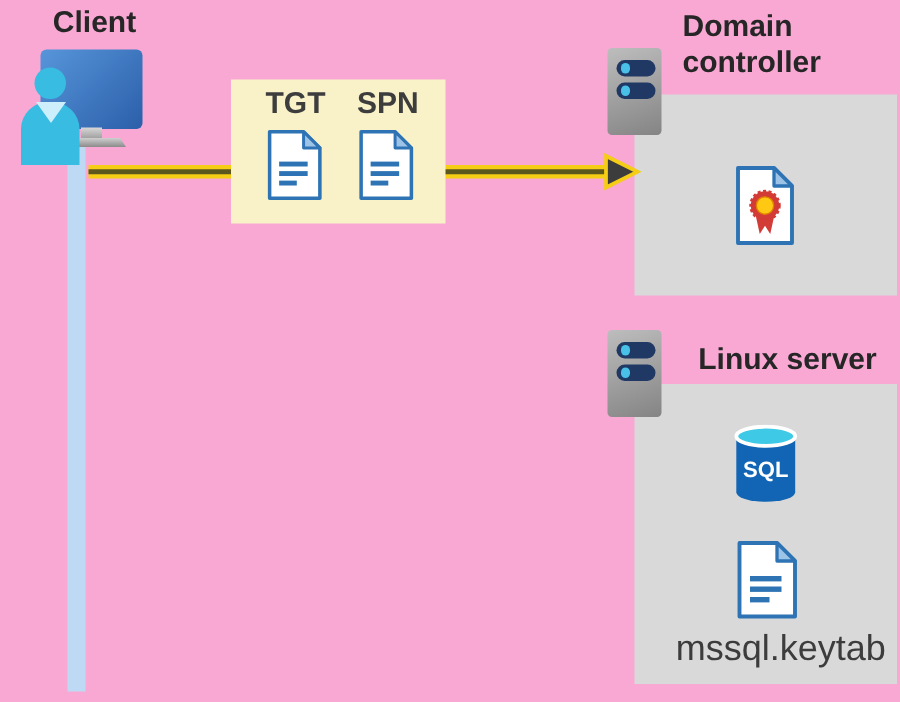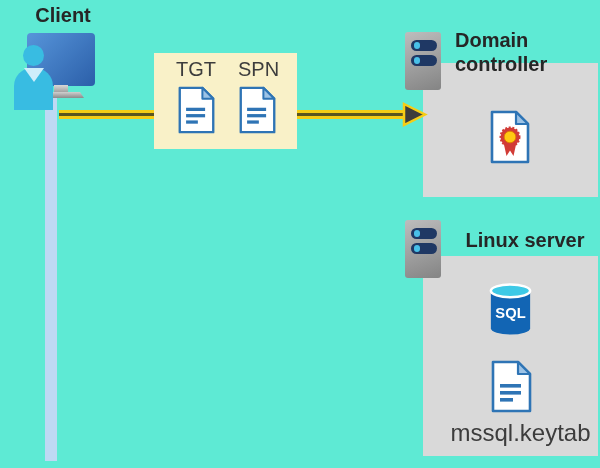--- a/index.html
+++ b/index.html
@@ -1,18 +1,18 @@
 <!DOCTYPE html>
 <html style="--box_gray: #d9d9d9; --box_yellow: #f9f1c8; --line_blue: #bed9f4; --arrow_yellow: #f6cd15; --arrow_dark: #5c561f; --arrow_head: #3c3c3c; --title_color: #262626; --ticket_text: #3d3d3d; --keytab_text: #3c3c3c; --person_cyan: #38bce2; --server_bar: #1f3864; --server_dot: #49c0e8; --doc_blue: #2e74b5; --doc_fold: #9dc3e6; --sql_blue: #1265b4; --sql_top: #3ec9e6; --cert_red: #d23b36; --cert_yellow: #ffc812;"><head>
 <meta charset="utf-8">
 <style>
   html,body { margin:0; padding:0; }
   body { font-family: "Liberation Sans", sans-serif; background:#ffffff; }
   #canvas {
-    position:relative; width:600px; height:468px; background:#5eead4;
+    position:relative; width:600px; height:468px; background:#f9a8d4;
     overflow:hidden;
   }
   .abs { position:absolute; }
 
   
   .zone-box { background:var(--box_gray); z-index:1; }
   #dc-box    { left:423px; top:63px;  width:175px; height:134px; }
   #linux-box { left:423px; top:256px; width:175px; height:200px; }
 
   
@@ -25,23 +25,23 @@
   .arrow-head  { fill:var(--arrow_head); stroke:var(--arrow_yellow); stroke-width:2.5; stroke-linejoin:miter; }
 
   
   #ticket-box { left:154px; top:53px; width:143px; height:96px; background:var(--box_yellow); z-index:4; }
 
   .layer5 { z-index:5; }
 
   
   .title { font-size:20px; font-weight:bold; color:var(--title_color); line-height:24px; }
   #client-label { left:18px; top:3px; width:90px; text-align:center; }
-  #dc-label     { left:455px; top:6px; width:132px; text-align:left;margin-top:22px; }
+  #dc-label     { left:455px; top:6px; width:132px; text-align:left; }
   #linux-label  { left:455px; top:228px; width:140px; text-align:center; white-space:nowrap; }
-  .ticket-label { top:58px; width:41px; text-align:left; font-size:20px; color:var(--ticket_text); line-height:22px; }
+  .ticket-label { top:58px; width:41px; text-align:right; font-size:20px; color:var(--ticket_text); line-height:22px;font-weight:bold; }
   #tgt-label { left:176px; }
   #spn-label { left:238px; }
   #keytab-label { left:423px; top:419px; width:195px; text-align:center; font-size:24px; color:var(--keytab_text); }
 
   
   #monitor { left:27px; top:33px; width:68px; height:53px; border-radius:4px;
              background:linear-gradient(135deg,#5795da 0%, #2b5fa9 100%); }
   #stand-neck { left:54px; top:85px; width:14px; height:8px;
                 background:linear-gradient(180deg,#d8d8d8,#9a9a9a); }
   #stand-base { left:44px; top:92px; width:40px; height:6px;

